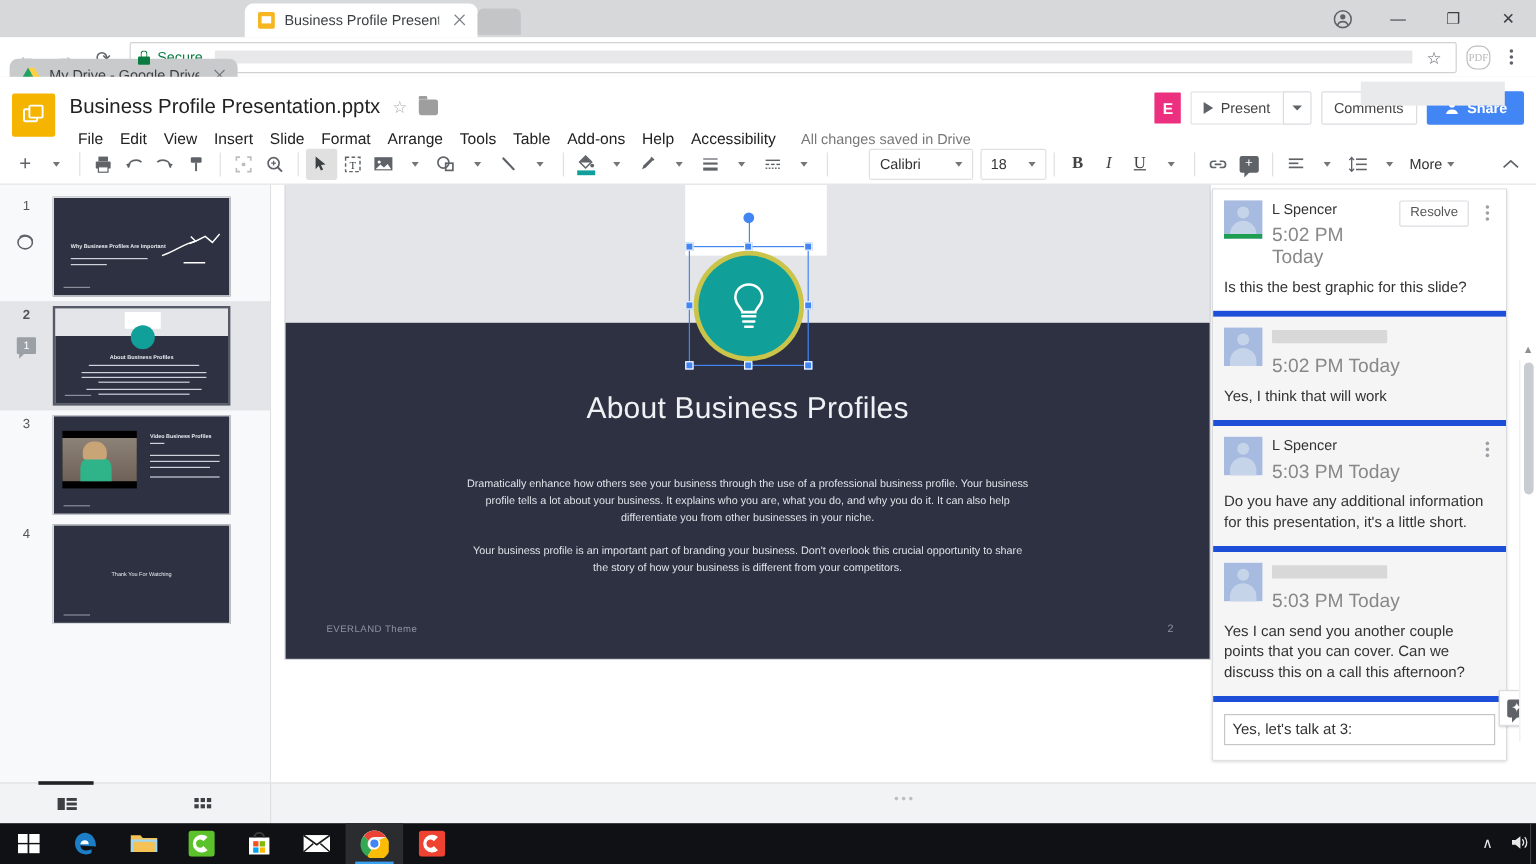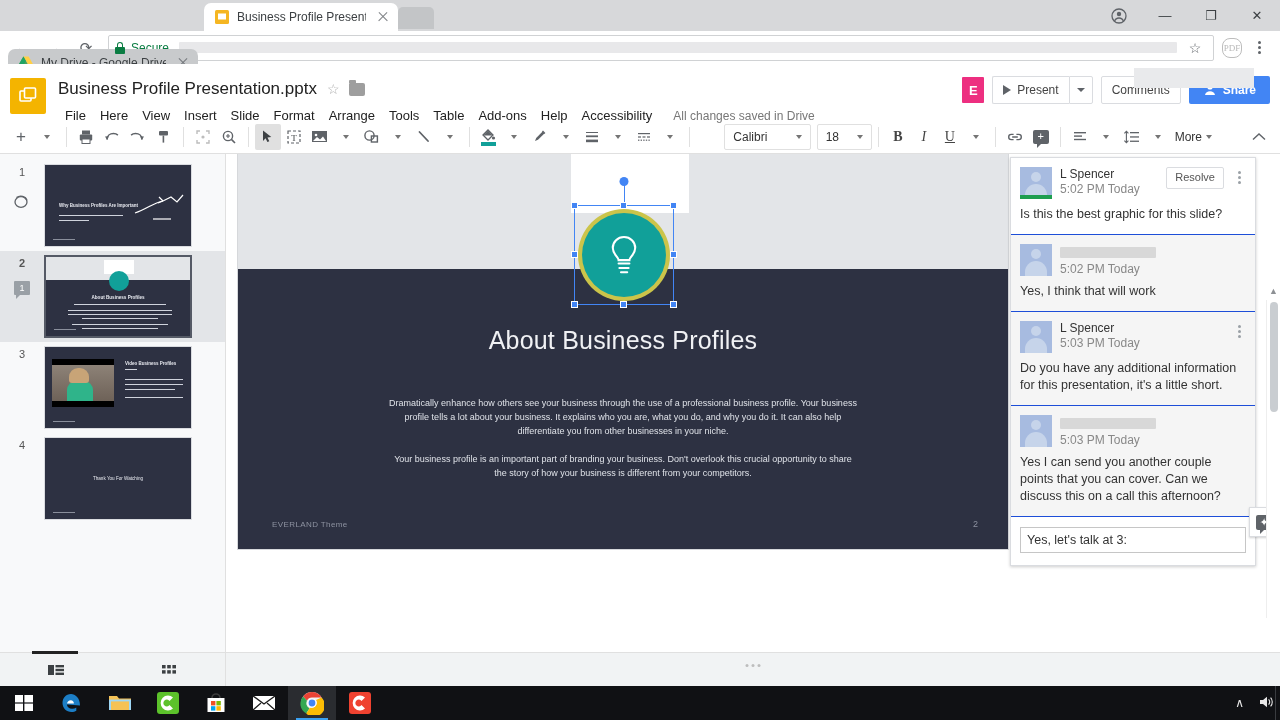--- a/index.html
+++ b/index.html
@@ -142,32 +142,32 @@
   #para2 { left:150px; width:470px; top:298px; }
   #slide-footer { position:absolute; left:34px; bottom:20px; color:#8d92a0; font-size:8px; letter-spacing:.4px;}
   #slide-pageno { position:absolute; right:30px; bottom:20px; color:#8d92a0; font-size:9px;}
 
   
   #comments-panel {
     position:absolute; right:24px; top:3px; width:246px;
     background:#fff; border:1px solid #dadce0; box-shadow:0 1px 3px rgba(0,0,0,.2);
   }
   .comment {
-    padding:9px 9px 11px 9px; border-bottom:1px solid #1d4ed8; position:relative; background:#fff;
+    padding:9px 9px 11px 9px; border-bottom:5px solid #1d4ed8; position:relative; background:#fff;
   }
   .comment.reply { background:#f5f5f5; }
   .c-head { display:flex; align-items:flex-start; gap:8px; }
   .c-avatar { width:32px;height:32px;background:#a7bbe0; flex:none; position:relative; overflow:hidden; }
   .c-avatar::before{content:"";position:absolute;left:11px;top:5px;width:10px;height:10px;border-radius:50%;background:#c6d4ea;}
   .c-avatar::after{content:"";position:absolute;left:5px;top:17px;width:22px;height:16px;border-radius:11px 11px 0 0;background:#c6d4ea;}
   .c-online-bar { position:absolute; left:0; bottom:0; width:32px; height:4px; background:#1e9e50; z-index:3;}
   .c-names { flex:1; min-width:0; }
   .c-author { font-size:12px; color:#333; line-height:15px; }
   .c-author.redacted { display:inline-block; width:96px; height:11px; background:#d8d8d8; border-radius:1px; }
-  .c-time { font-size:12px; color:#888; margin-top:0; }
+  .c-time { font-size:16px; color:#888; margin-top:6px; }
   .c-resolve { border:1px solid #dadce0; background:#fff; font-size:11px; color:#555; padding:3px 8px; border-radius:2px; height:22px;}
   .c-menu { width:14px; display:flex; flex-direction:column; align-items:center; gap:2px; padding-top:4px;}
   .c-menu i { width:3px;height:3px;border-radius:50%;background:#9aa0a6;display:block;}
   .c-body { font-size:12.5px; color:#333; line-height:17px; margin-top:7px; }
   #reply-wrap { padding:10px 9px 12px 9px; background:#fff; position:relative; }
   #reply-input {
     width:100%; height:26px; border:1px solid #c6c6c6; font-size:12.5px; color:#333;
     padding:0 6px; font-family:"Liberation Sans", sans-serif; outline:none; background:#fff;
   }
   #addcomment-fab {
@@ -299,21 +299,21 @@
         </svg>
     </div>
     <div id="title-block">
       <div id="title-row">
         <span id="doc-title">Business Profile Presentation.pptx</span>
         <span class="hdr-icon">☆</span>
         <span id="folder-icon"></span>
       </div>
       <div id="menu-row">
         <span class="menu-item">File</span>
-        <span class="menu-item">Here</span>
+        <span class="menu-item">Edit</span>
         <span class="menu-item">View</span>
         <span class="menu-item">Insert</span>
         <span class="menu-item">Slide</span>
         <span class="menu-item">Format</span>
         <span class="menu-item">Arrange</span>
         <span class="menu-item">Tools</span>
         <span class="menu-item">Table</span>
         <span class="menu-item">Add-ons</span>
         <span class="menu-item">Help</span>
         <span class="menu-item">Accessibility</span>

